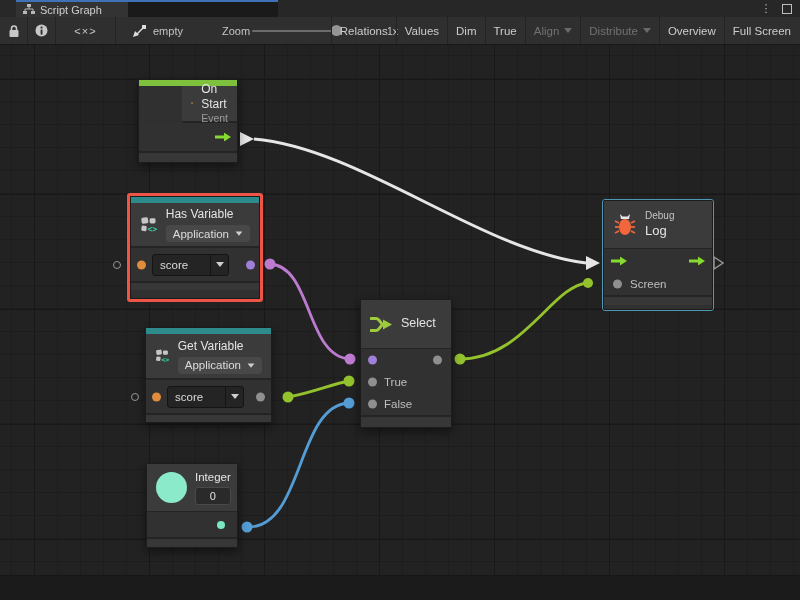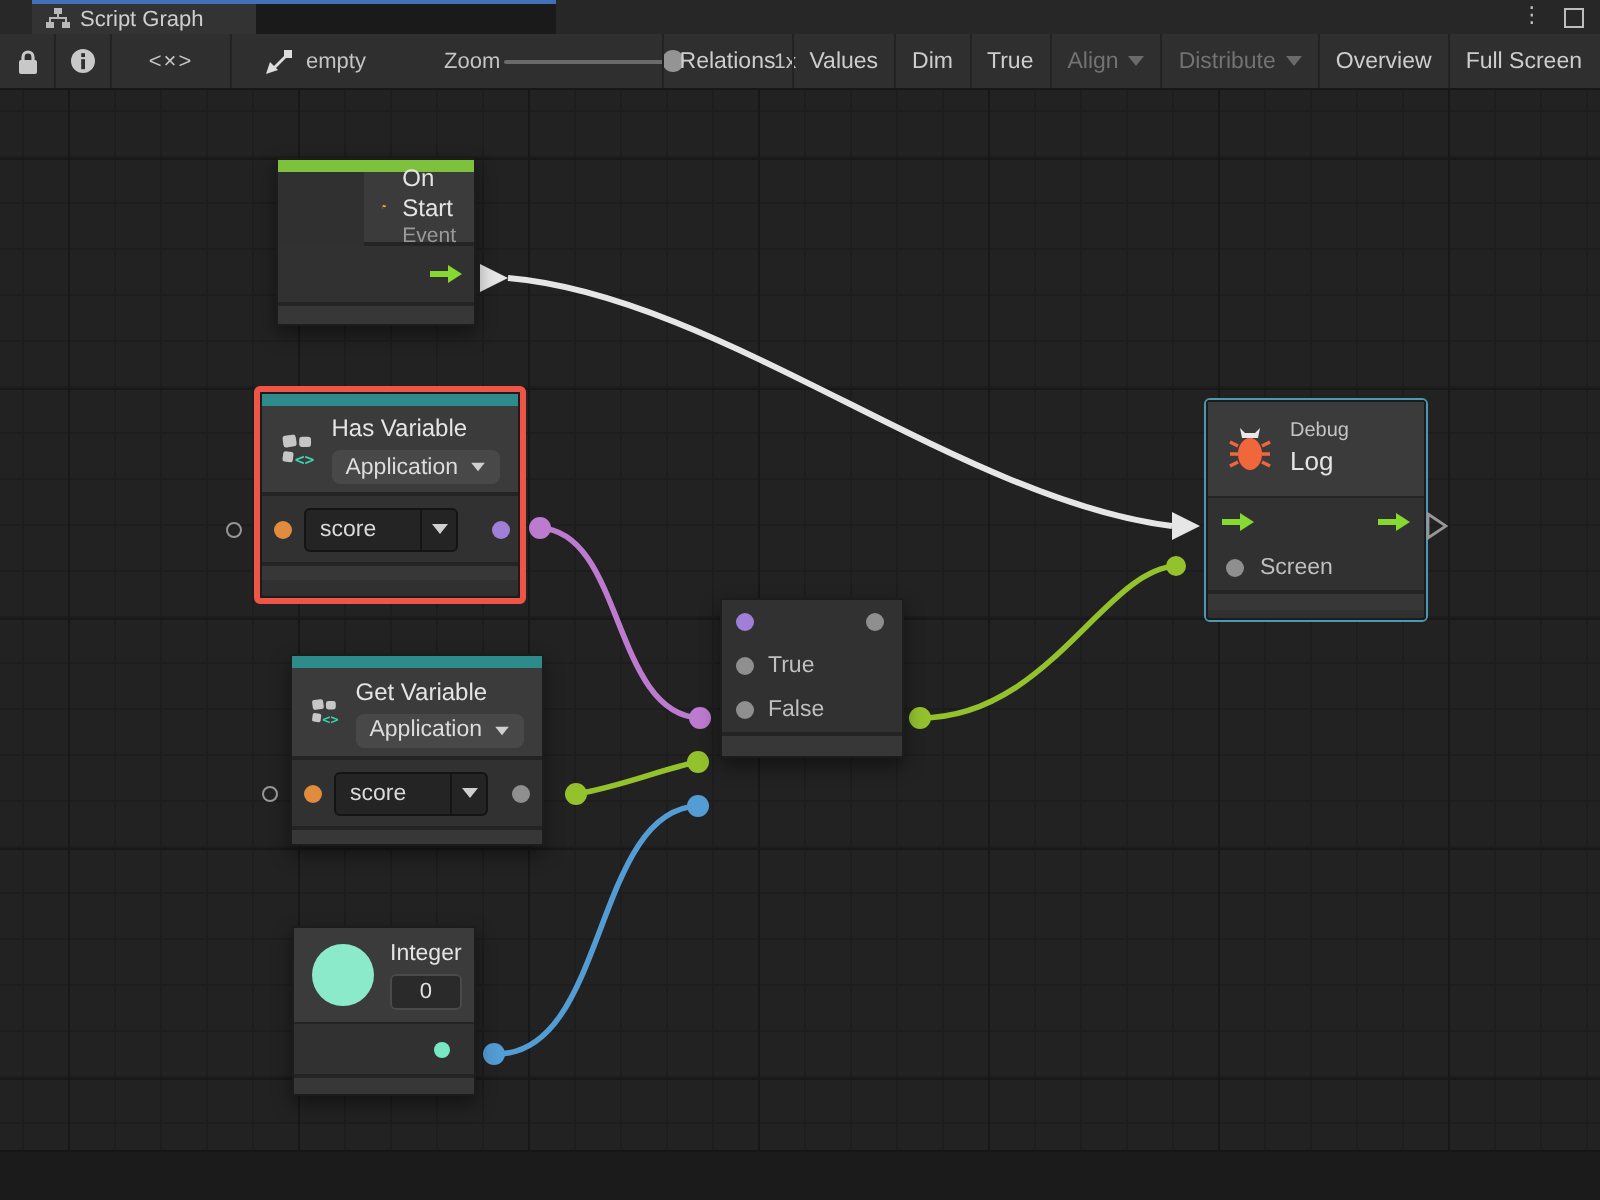--- a/index.html
+++ b/index.html
@@ -265,20 +265,27 @@
               <span class="caret" style="border-top-color:#cfcfcf;"></span>
             </span>
         </div>
         <span class="portdot" style="right: 6px; background: rgb(143, 143, 143);"></span>
       </div>
       <div class="nfoot" style="height:9px;"></div>
     </div>
     <div class="hollow-circle" style="left:131px;top:348px;"></div>
 
     <div class="node" style="left:360px;top:254px;width:92px;">
+      <div class="nhead" style="height:49px;border-bottom-width:1px;">
+        <svg width="23" height="19" viewBox="0 0 23 19">
+          <path d="M1 3.5 H6 C10 3.5, 10 9.5, 14 9.5 M1 15.5 H6 C10 15.5, 10 9.5, 14 9.5" stroke="#9dcb3b" stroke-width="3" fill="none" stroke-linecap="round"></path>
+          <polygon points="13,4.5 22,9.5 13,14.5" fill="#9dcb3b"></polygon>
+        </svg>
+        <div class="ntitle" style="font-size:12.5px;">Select</div>
+      </div>
       <div class="nrow" style="height:22px;">
         <span class="portdot" style="left: 7px; background: rgb(160, 127, 217);"></span>
         <span class="portdot" style="right: 9px; background: rgb(143, 143, 143);"></span>
       </div>
       <div class="nrow" style="height:22px;">
         <span class="portdot" style="left: 7px; background: rgb(143, 143, 143);"></span>
         <span class="portlbl" style="margin-left:23px;">True</span>
       </div>
       <div class="nrow" style="height:22px;">
         <span class="portdot" style="left: 7px; background: rgb(143, 143, 143);"></span>

